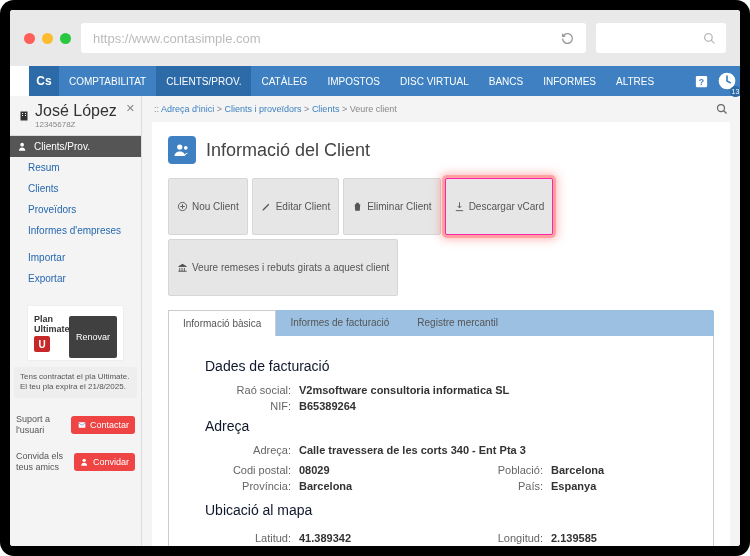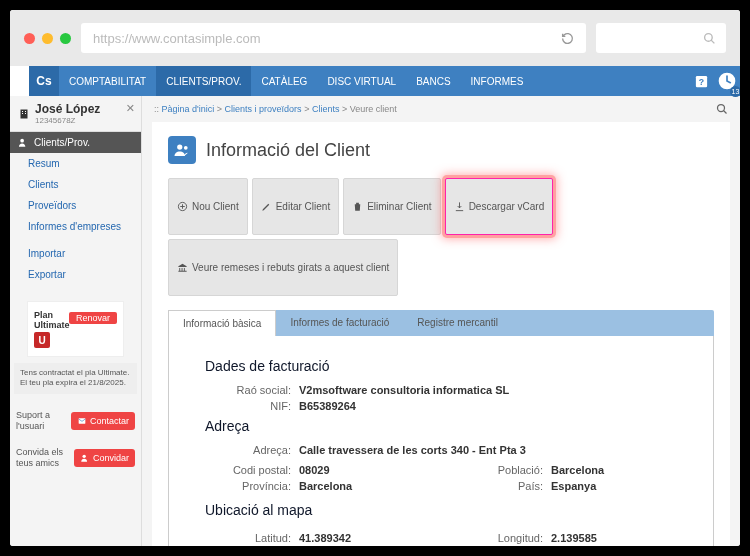--- a/index.html
+++ b/index.html
@@ -1,17 +1,17 @@
 <!DOCTYPE html>
 <html><head>
 <meta charset="utf-8">
 <style>
   * { box-sizing: border-box; margin: 0; padding: 0; font-family: -apple-system, BlinkMacSystemFont, "Segoe UI", Arial, sans-serif; }
   body { background: #fff; }
-  .frame { width: 750px; height: 556px; background: #000; padding: 10px; border-radius: 0; position: relative; }
+  .frame { width: 750px; height: 556px; background: #000; padding: 10px; border-radius: 14px; position: relative; }
   .browser { width: 100%; height: 100%; background: #fff; border-radius: 3px; overflow: hidden; display: flex; flex-direction: column; }
   
   .browser-chrome { background: #e9e9e9; height: 56px; display: flex; align-items: center; padding: 0 14px; gap: 10px; }
   .traffic { display: flex; gap: 7px; }
   .dot { width: 11px; height: 11px; border-radius: 50%; }
   .dot-red { background: #ff5f57; }
   .dot-yellow { background: #febc2e; }
   .dot-green { background: #28c840; }
   .url-bar { flex: 1; background: #fff; height: 30px; border-radius: 3px; display: flex; align-items: center; padding: 0 12px; color: #bbb; font-size: 13px; justify-content: space-between; }
   .url-bar .reload { color: #888; }
@@ -23,30 +23,30 @@
   .nav-item.active { background: #2c6aa8; }
   .nav-spacer { flex: 1; }
   .nav-icon { width: 26px; display: flex; align-items: center; justify-content: center; }
   .clock-badge { position: relative; }
   .clock-badge svg { width: 20px; height: 20px; }
   .badge-num { position: absolute; bottom: -1px; right: -1px; background: #2c6aa8; color: #fff; font-size: 7px; border-radius: 50%; width: 11px; height: 11px; display: flex; align-items: center; justify-content: center; }
   
   .body { flex: 1; display: flex; overflow: hidden; }
   .sidebar { width: 132px; background: #f4f4f4; border-right: 1px solid #ddd; font-size: 10px; color: #333; display: flex; flex-direction: column; }
   .user-block { padding: 6px 8px; border-bottom: 1px solid #ddd; display: flex; align-items: center; gap: 5px; position: relative; }
-  .user-block .uname { font-weight: 700; font-size: 12px; }
+  .user-block .uname { font-weight: 400; font-size: 16px; }
   .user-block .uid { font-size: 8px; color: #888; }
   .user-block .close { position: absolute; right: 6px; top: 6px; color: #888; font-size: 11px; }
   .side-header { background: #555; color: #fff; padding: 5px 8px; font-size: 10px; display: flex; align-items: center; gap: 5px; }
   .side-link { padding: 5px 8px 5px 18px; color: #2568b0; cursor: pointer; }
   .side-sep { height: 6px; }
   .plan-box { background: #fff; border: 1px solid #eee; margin: 6px 17px; padding: 8px 6px; font-size: 9px; text-align: left; position: relative; }
   .plan-box .plan-title { font-weight: 600; display:inline-block; }
   .plan-box .plan-badge { background: #c62828; color: #fff; width: 16px; height: 16px; display: inline-flex; align-items: center; justify-content: center; border-radius: 2px; font-weight: bold; font-size: 10px; margin-top:2px;}
-  .renew-btn { background: #ef4444; color: #fff; border: none; padding: 1px 7px; border-radius: 2px; font-size: 9px; position: absolute; right: 6px; top: 10px; cursor:pointer;}
+  .renew-btn { background: #404040; color: #fff; border: none; padding: 16px 7px; border-radius: 2px; font-size: 9px; position: absolute; right: 6px; top: 10px; cursor:pointer;}
   .plan-note { background: #eee; font-size: 8px; padding: 5px 6px; margin: 0 4px 8px 4px; color: #555; line-height: 1.3; }
   .support-row { padding: 8px 6px; font-size: 9px; display: flex; align-items: center; justify-content: space-between; color:#555;}
   .support-row .lbl { flex:1; line-height:1.2; }
   .pill-btn { background: #ef4444; color: #fff; border: none; padding: 4px 6px; border-radius: 3px; font-size: 9px; display: inline-flex; align-items: center; gap: 3px; cursor:pointer; white-space:nowrap;}
   
   .main { flex: 1; background: #f4f4f4; overflow: auto; }
   .breadcrumb { font-size: 9px; color: #888; padding: 7px 12px; display: flex; align-items: center; justify-content: space-between; }
   .breadcrumb a { color: #3e80c1; text-decoration: none; }
   .content-card { background: #fff; margin: 0 10px 10px 10px; padding: 14px 16px; }
   .page-title-row { display: flex; align-items: center; gap: 10px; margin-bottom: 14px; }
@@ -94,23 +94,25 @@
             <path d="M21 21l-6-6"></path>
           </svg>
     </div>
   </div>
 
   <div class="topnav">
     <div class="logo">Cs</div>
     <div class="nav-item">COMPTABILITAT</div>
     <div class="nav-item active">CLIENTS/PROV.</div>
     <div class="nav-item">CATÀLEG</div>
+    <div class="nav-item">IMPOSTOS</div>
     <div class="nav-item">DISC VIRTUAL</div>
     <div class="nav-item">BANCS</div>
     <div class="nav-item">INFORMES</div>
+    <div class="nav-item">ALTRES</div>
     <div class="nav-spacer"></div>
     <div class="nav-icon">
       <svg width="15" height="15" viewBox="0 0 24 24" fill="#fff">
             <rect x="3" y="3" width="18" height="18" rx="2" fill="#fff"></rect>
             <text x="12" y="17" text-anchor="middle" font-size="14" font-weight="bold" fill="#3e80c1">?</text>
           </svg>
     </div>
     <div class="nav-icon clock-badge">
       <svg viewBox="0 0 24 24" fill="#fff">
             <circle cx="12" cy="12" r="10" fill="#fff"></circle>
@@ -180,21 +182,21 @@
               </svg>
           <span>Convidar</span>
         </button>
       </div>
     </div>
 
     <div class="main">
       <div class="breadcrumb">
         <span>
           <span>:: </span>
-          <a href="#">Pàgina d'inici</a>
+          <a href="#">Adreça d'inici</a>
           <span> &gt; </span>
           <a href="#">Clients i proveïdors</a>
           <span> &gt; </span>
           <a href="#">Clients</a>
           <span> &gt; </span>
           <span>Veure client</span>
         </span>
         <span>
           <svg width="12" height="12" viewBox="0 0 24 24" fill="none" stroke="#666" stroke-width="2.5">
                 <circle cx="10" cy="10" r="7"></circle>

